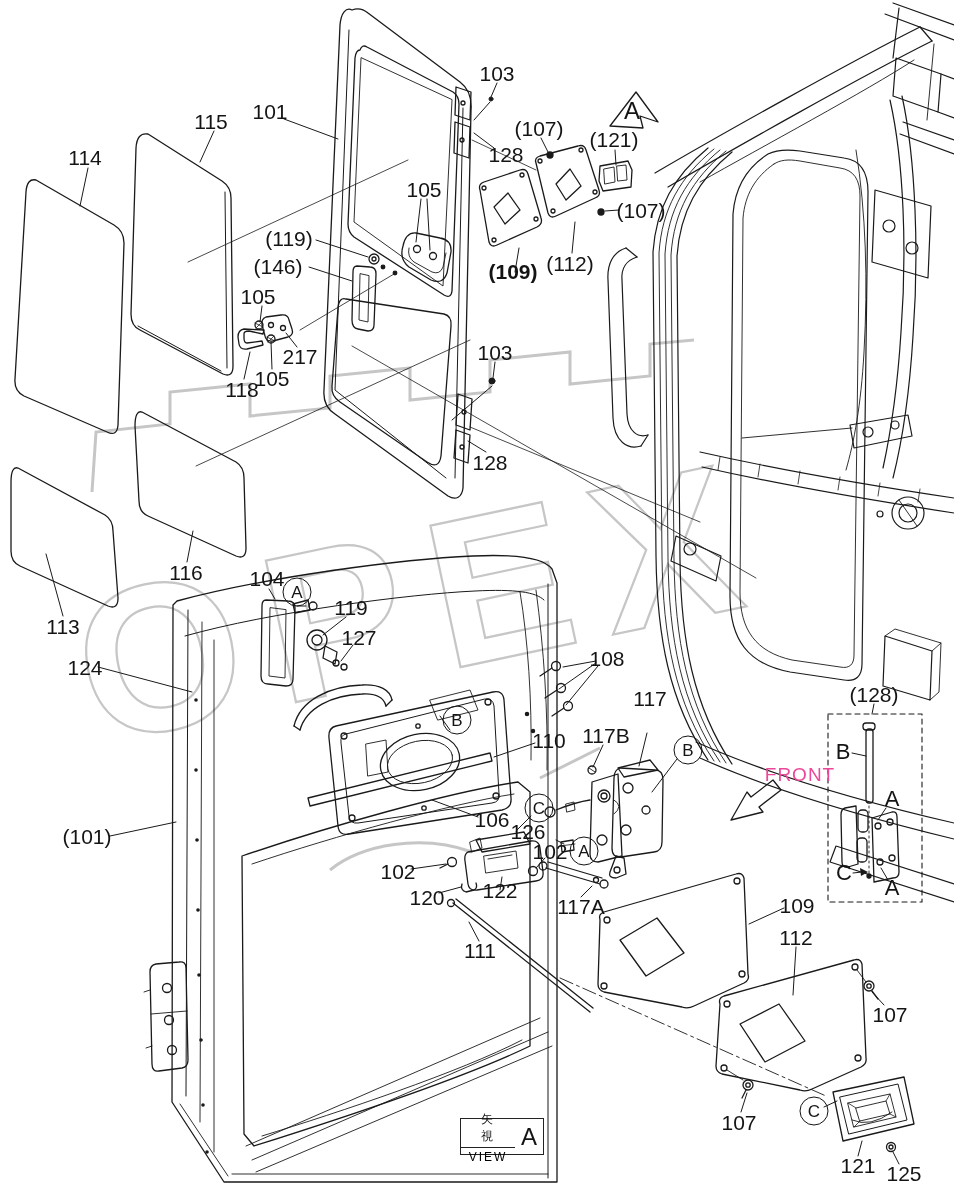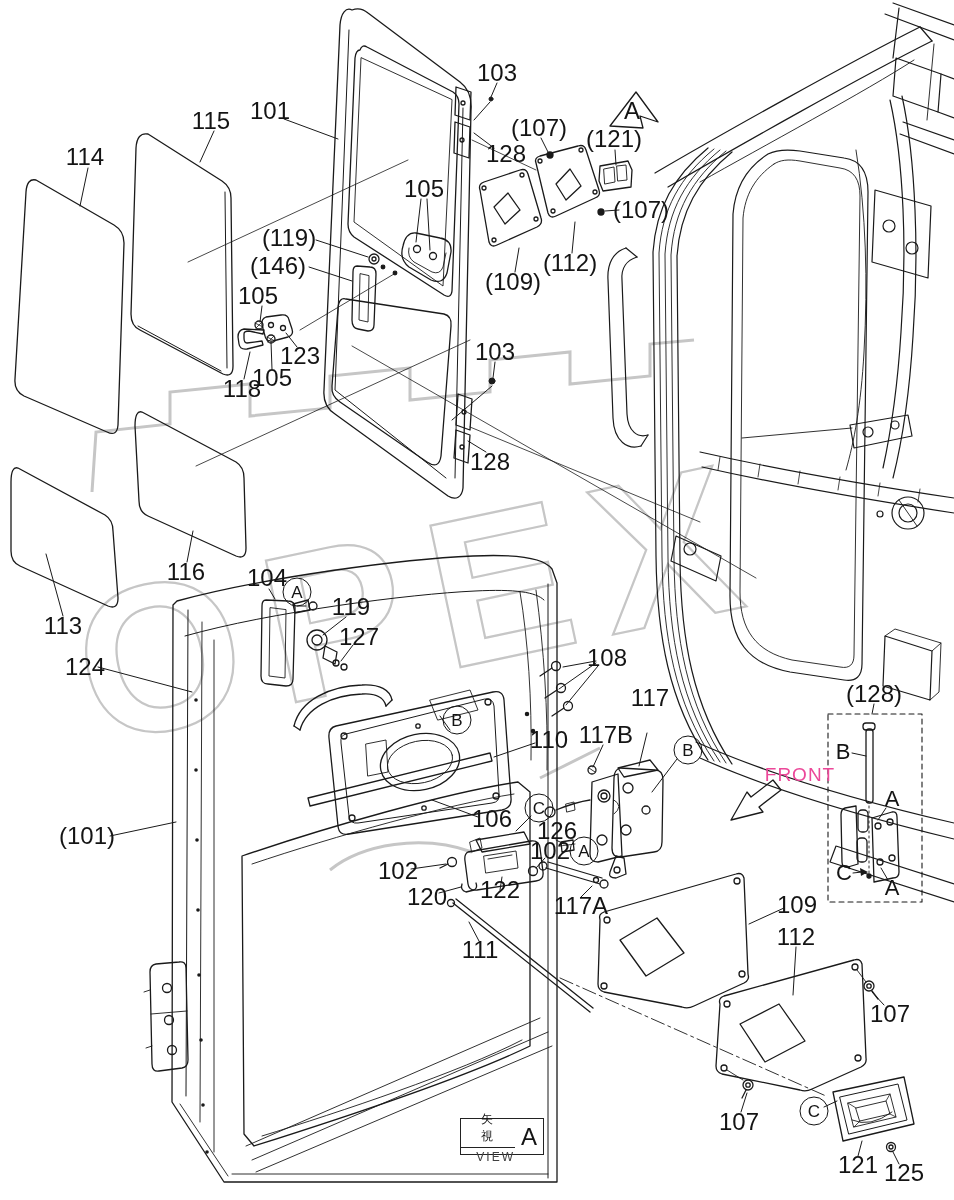--- a/index.html
+++ b/index.html
@@ -1,32 +1,32 @@
 <!DOCTYPE html>
 <html><head>
 <meta charset="utf-8">
 <style>
   html,body{margin:0;padding:0;background:#e8e8e8;}
   .stage{position:relative;width:954px;height:1200px;background:#ffffff;overflow:hidden;
          font-family:"Liberation Sans",sans-serif;}
   .stage svg{position:absolute;left:0;top:0;}
   #labels{position:absolute;left:0;top:0;width:954px;height:1200px;}
-  .plabel{position:absolute;transform:translate(-50%,-50%);font-size:24px;color:#141414;
+  .plabel{position:absolute;transform:translate(-50%,-50%);font-size:21px;color:#141414;
           white-space:nowrap;line-height:1;}
   .circ{width:27px;height:27px;border:1.6px solid #141414;border-radius:50%;
         display:flex;align-items:center;justify-content:center;font-size:17px;}
   .doc-code{position:absolute;left:16px;top:1158px;font-size:22px;color:#141414;letter-spacing:1px;}
   .front{position:absolute;left:800px;top:775px;transform:translate(-50%,-50%);
          font-size:19px;color:#ec4899;letter-spacing:1px;}
   .viewbox{position:absolute;left:460px;top:1118px;width:84px;height:37px;
            border:1.3px solid #222;display:flex;align-items:stretch;background:#fff;box-sizing:border-box;}
   .viewbox .vcol{flex:1;display:flex;flex-direction:column;justify-content:center;}
   .viewbox .kanji{font-size:12px;letter-spacing:8px;text-align:center;color:#141414;
                   border-bottom:1px solid #222;padding:1px 0 2px 6px;}
-  .viewbox .latin{font-size:12px;letter-spacing:2px;text-align:right;color:#404040;padding-top:2px;}
+  .viewbox .latin{font-size:12px;letter-spacing:2px;text-align:center;color:#000000;padding-top:2px;}
   .viewbox .vletter{width:28px;display:flex;align-items:center;justify-content:center;
                     font-size:24px;color:#141414;}
 </style>
 </head>
 <body>
 
 <div class="stage">
 
 <svg width="954" height="1200" viewBox="0 0 954 1200">
 
@@ -404,22 +404,22 @@
       <div class="plabel" style="left: 539px; top: 128px;">(107)</div>
       <div class="plabel" style="left: 614px; top: 139px;">(121)</div>
       <div class="plabel" style="left: 632px; top: 111px; font-size: 24px;">A</div>
       <div class="plabel" style="left: 506px; top: 154px;">128</div>
       <div class="plabel" style="left: 424px; top: 189px;">105</div>
       <div class="plabel" style="left: 289px; top: 238px;">(119)</div>
       <div class="plabel" style="left: 278px; top: 266px;">(146)</div>
       <div class="plabel" style="left: 258px; top: 296px;">105</div>
       <div class="plabel" style="left: 641px; top: 210px;">(107)</div>
       <div class="plabel" style="left: 570px; top: 263px;">(112)</div>
-      <div class="plabel" style="left: 513px; top: 282px;">(109)</div>
-      <div class="plabel" style="left: 300px; top: 356px;">123</div>
+      <div class="plabel" style="left: 513px; top: 271px; font-weight: bold;">(109)</div>
+      <div class="plabel" style="left: 300px; top: 356px;">217</div>
       <div class="plabel" style="left: 272px; top: 378px;">105</div>
       <div class="plabel" style="left: 242px; top: 389px;">118</div>
       <div class="plabel" style="left: 495px; top: 352px;">103</div>
       <div class="plabel" style="left: 490px; top: 462px;">128</div>
       <div class="plabel" style="left: 186px; top: 572px;">116</div>
       <div class="plabel" style="left: 63px; top: 626px;">113</div>
       <div class="plabel" style="left: 267px; top: 578px;">104</div>
       <div class="plabel circ" style="left: 297px; top: 592px;">A</div>
       <div class="plabel" style="left: 351px; top: 607px;">119</div>
       <div class="plabel" style="left: 359px; top: 637px;">127</div>
@@ -431,21 +431,21 @@
       <div class="plabel circ" style="left: 688px; top: 750px;">B</div>
       <div class="plabel" style="left: 874px; top: 694px;">(128)</div>
       <div class="plabel" style="left: 843px; top: 752px; font-size: 22px;">B</div>
       <div class="plabel" style="left: 892px; top: 799px; font-size: 22px;">A</div>
       <div class="plabel" style="left: 844px; top: 873px; font-size: 22px;">C</div>
       <div class="plabel" style="left: 892px; top: 888px; font-size: 22px;">A</div>
       <div class="plabel" style="left: 87px; top: 836px;">(101)</div>
       <div class="plabel circ" style="left: 457px; top: 720px;">B</div>
       <div class="plabel" style="left: 492px; top: 819px;">106</div>
       <div class="plabel circ" style="left: 539px; top: 808px;">C</div>
-      <div class="plabel" style="left: 557px; top: 831px;">126</div>
+      <div class="plabel" style="left: 528px; top: 831px;">126</div>
       <div class="plabel" style="left: 550px; top: 851px;">102</div>
       <div class="plabel circ" style="left: 584px; top: 851px;">A</div>
       <div class="plabel" style="left: 398px; top: 871px;">102</div>
       <div class="plabel" style="left: 427px; top: 897px;">120</div>
       <div class="plabel" style="left: 500px; top: 890px;">122</div>
       <div class="plabel" style="left: 581px; top: 906px;">117A</div>
       <div class="plabel" style="left: 480px; top: 950px;">111</div>
       <div class="plabel" style="left: 797px; top: 905px; text-align: right;">109</div>
       <div class="plabel" style="left: 796px; top: 937px;">112</div>
       <div class="plabel" style="left: 890px; top: 1014px;">107</div>

